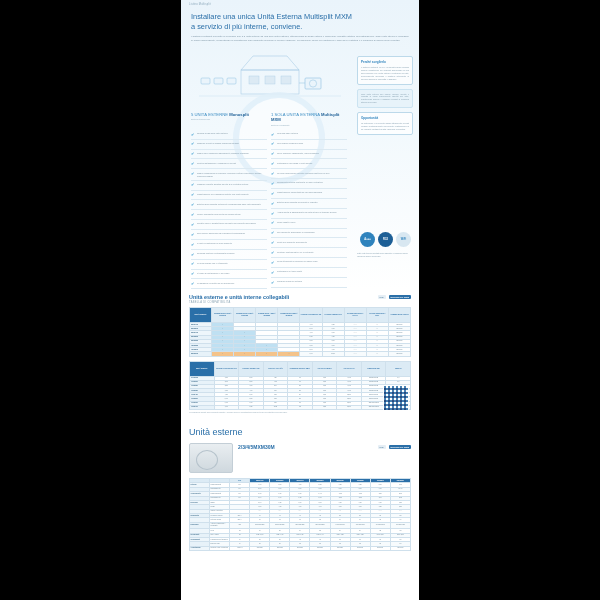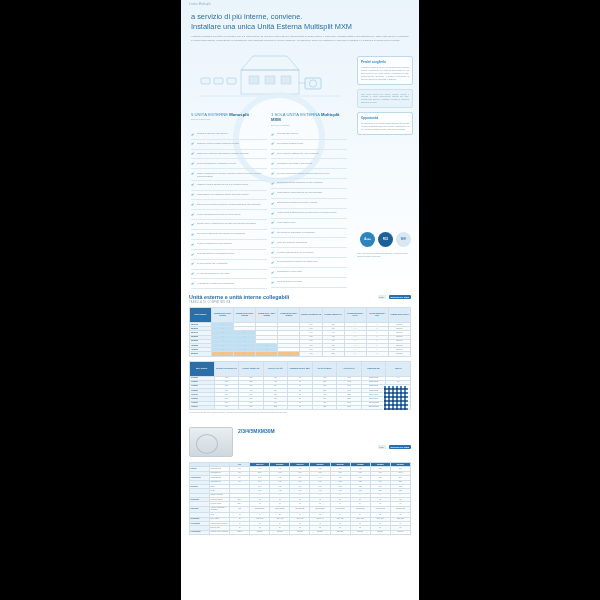--- a/index.html
+++ b/index.html
@@ -279,22 +279,22 @@
 </head>
 <body>
 
 <div class="page">
 
   <div class="hero">
 
     <div class="hero-topbar">Listino Multisplit</div>
 
     <div class="hero-title">
+      <div>Installare una unica Unità Esterna Multisplit MXM</div>
       <div>a servizio di più interne, conviene.</div>
-      <div>Installare una unica Unità Esterna Multisplit MXM</div>
     </div>
 
     <div class="hero-sub">Il sistema Multisplit permette di collegare fino a 5 unità interne ad una sola unità esterna, ottimizzando gli spazi esterni e riducendo l'impatto estetico dell'installazione. Ogni unità interna è regolabile in modo indipendente, consentendo di climatizzare ogni ambiente secondo le proprie esigenze. La soluzione ideale per abitazioni e uffici dove l'estetica e il risparmio di spazio sono prioritari.</div>
 
     <div class="diagram">
       <svg width="150" height="52" viewBox="0 0 150 52">
         <polygon points="58,4 92,4 104,18 46,18" fill="none" stroke="#a9cde6" stroke-width="0.6"></polygon>
         <rect x="46" y="18" width="58" height="24" fill="none" stroke="#a9cde6" stroke-width="0.6"></rect>
         <rect x="54" y="24" width="10" height="8" fill="#dceaf4" stroke="#a9cde6" stroke-width="0.4"></rect>
         <rect x="70" y="24" width="10" height="8" fill="#dceaf4" stroke="#a9cde6" stroke-width="0.4"></rect>
@@ -733,20 +733,21 @@
             <td>295x1050x272</td>
             <td>15,0</td>
           </tr>
         </tbody>
       </table>
     <p class="tfoot-note">Le combinazioni indicate sono puramente indicative. Verificare sempre la compatibilità sul manuale tecnico del costruttore prima dell'ordine.</p>
     <div class="qr"></div>
   </div>
 
   <div class="section3">
+    <h2 class="sec3-title">Unità esterne</h2>
     <div class="unit-row">
       <div class="unit-img"></div>
       <div class="unit-meta">
         <div class="unit-name">2/3/4/5MXM30M</div>
       </div>
     </div>
     <div class="unit-tags" id="sec3-tags">
         <span class="tag">R32</span>
         <span class="tag blue">MULTISPLIT MXM</span>
       </div>

